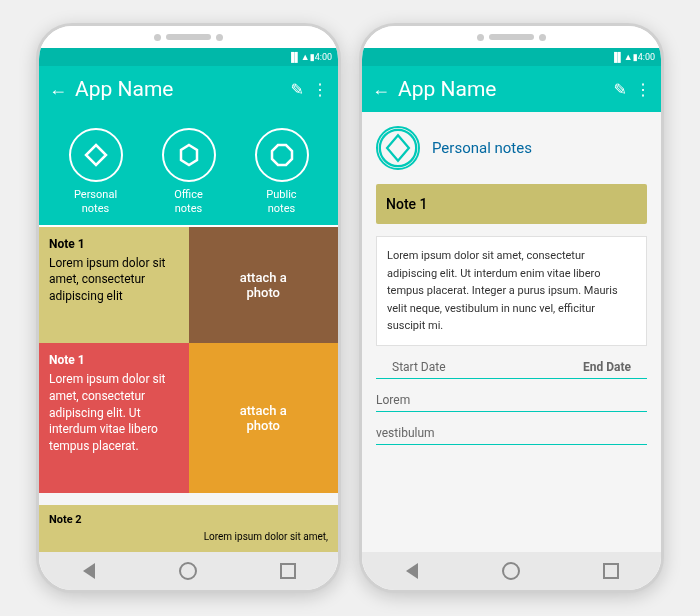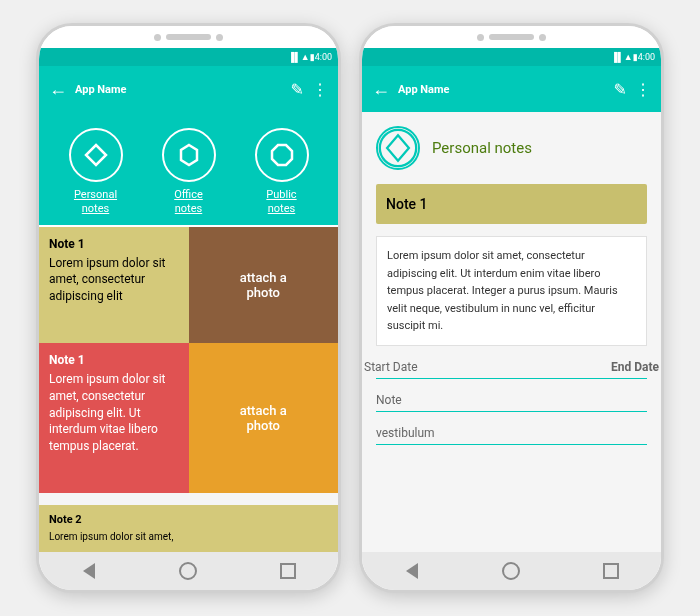--- a/index.html
+++ b/index.html
@@ -106,22 +106,22 @@
       display: flex;
       align-items: center;
       padding: 0 10px;
       flex-shrink: 0;
       gap: 8px;
     }
 
     .app-bar-title {
       flex: 1;
       color: #fff;
-      font-size: 11px;
-      font-weight: 700;
+      font-size: 21px;
+      font-weight: 400;
     }
 
     .app-bar-icon {
       color: #fff;
       font-size: 16px;
       cursor: pointer;
     }
 
     .back-arrow {
       color: #fff;
@@ -154,21 +154,20 @@
       display: flex;
       align-items: center;
       justify-content: center;
     }
 
     .category-label {
       color: #fff;
       font-size: 11px;
       text-align: center;
       line-height: 1.3;
-      text-decoration: underline;
     }
 
     .divider-line {
       height: 2px;
       background: #fff;
       margin: 0;
       flex-shrink: 0;
     }
 
     
@@ -252,21 +251,21 @@
       height: 44px;
       border-radius: 50%;
       border: 2.5px solid #00c9b8;
       display: flex;
       align-items: center;
       justify-content: center;
       flex-shrink: 0;
     }
 
     .personal-notes-label {
-      color: #4d7c0f;
+      color: #0369a1;
       font-size: 15px;
     }
 
     .note1-header {
       background: #c8bf6e;
       margin: 6px 14px;
       padding: 12px 10px;
       font-size: 14px;
       font-weight: 500;
       flex-shrink: 0;
@@ -279,21 +278,21 @@
       font-size: 11px;
       line-height: 1.6;
       color: #333;
       background: #fff;
       border: 1px solid #e0e0e0;
       flex-shrink: 0;
     }
 
     .field-row {
       display: flex;
-      padding: 8px 2px 2px;
+      padding: 8px 30px 2px;
       font-size: 12px;
       color: #555;
       flex-shrink: 0;
     }
 
     .field-label {
       flex: 1;
       color: #666;
     }
 
@@ -405,21 +404,21 @@
           <div class="note-title">Note 1</div>
           <div class="note-body">Lorem ipsum dolor sit amet, consectetur adipiscing elit. Ut interdum vitae libero tempus placerat.</div>
         </div>
         <div class="note-card note-orange">
           <span>attach a<br>photo</span>
         </div>
       </div>
 
       <div style="background:#d4c97a; padding:8px 10px; flex-shrink:0;margin-top:12px;">
         <div class="note-title" style="font-size:11px;">Note 2</div>
-        <div class="note-body" style="font-size:10px;">Lorem ipsum dolor sit amet,</div>
+        <div class="note-body" style="font-size:10px;text-align:right;">Lorem ipsum dolor sit amet,</div>
       </div>
     </div>
     <div class="phone-bottom-bar">
       <div class="nav-btn">
         <div class="triangle-left"></div>
       </div>
       <div class="nav-btn">
         <div class="circle-nav"></div>
       </div>
       <div class="nav-btn">
@@ -466,21 +465,21 @@
 
       <div class="note-detail-text">Lorem ipsum dolor sit amet, consectetur adipiscing elit. Ut interdum enim vitae libero tempus placerat. Integer a purus ipsum. Mauris velit neque, vestibulum in nunc vel, efficitur suscipit mi.</div>
 
       <div class="field-row">
         <span class="field-label">Start Date</span>
         <span class="field-label-right">End Date</span>
       </div>
       <div class="field-underline"></div>
 
       <div class="field-single">
-        <span>Note</span>
+        <span>Lorem</span>
       </div>
       <div class="field-underline"></div>
 
       <div class="field-single">
         <span>vestibulum</span>
       </div>
       <div class="field-underline"></div>
     </div>
     <div class="phone-bottom-bar">
       <div class="nav-btn">

